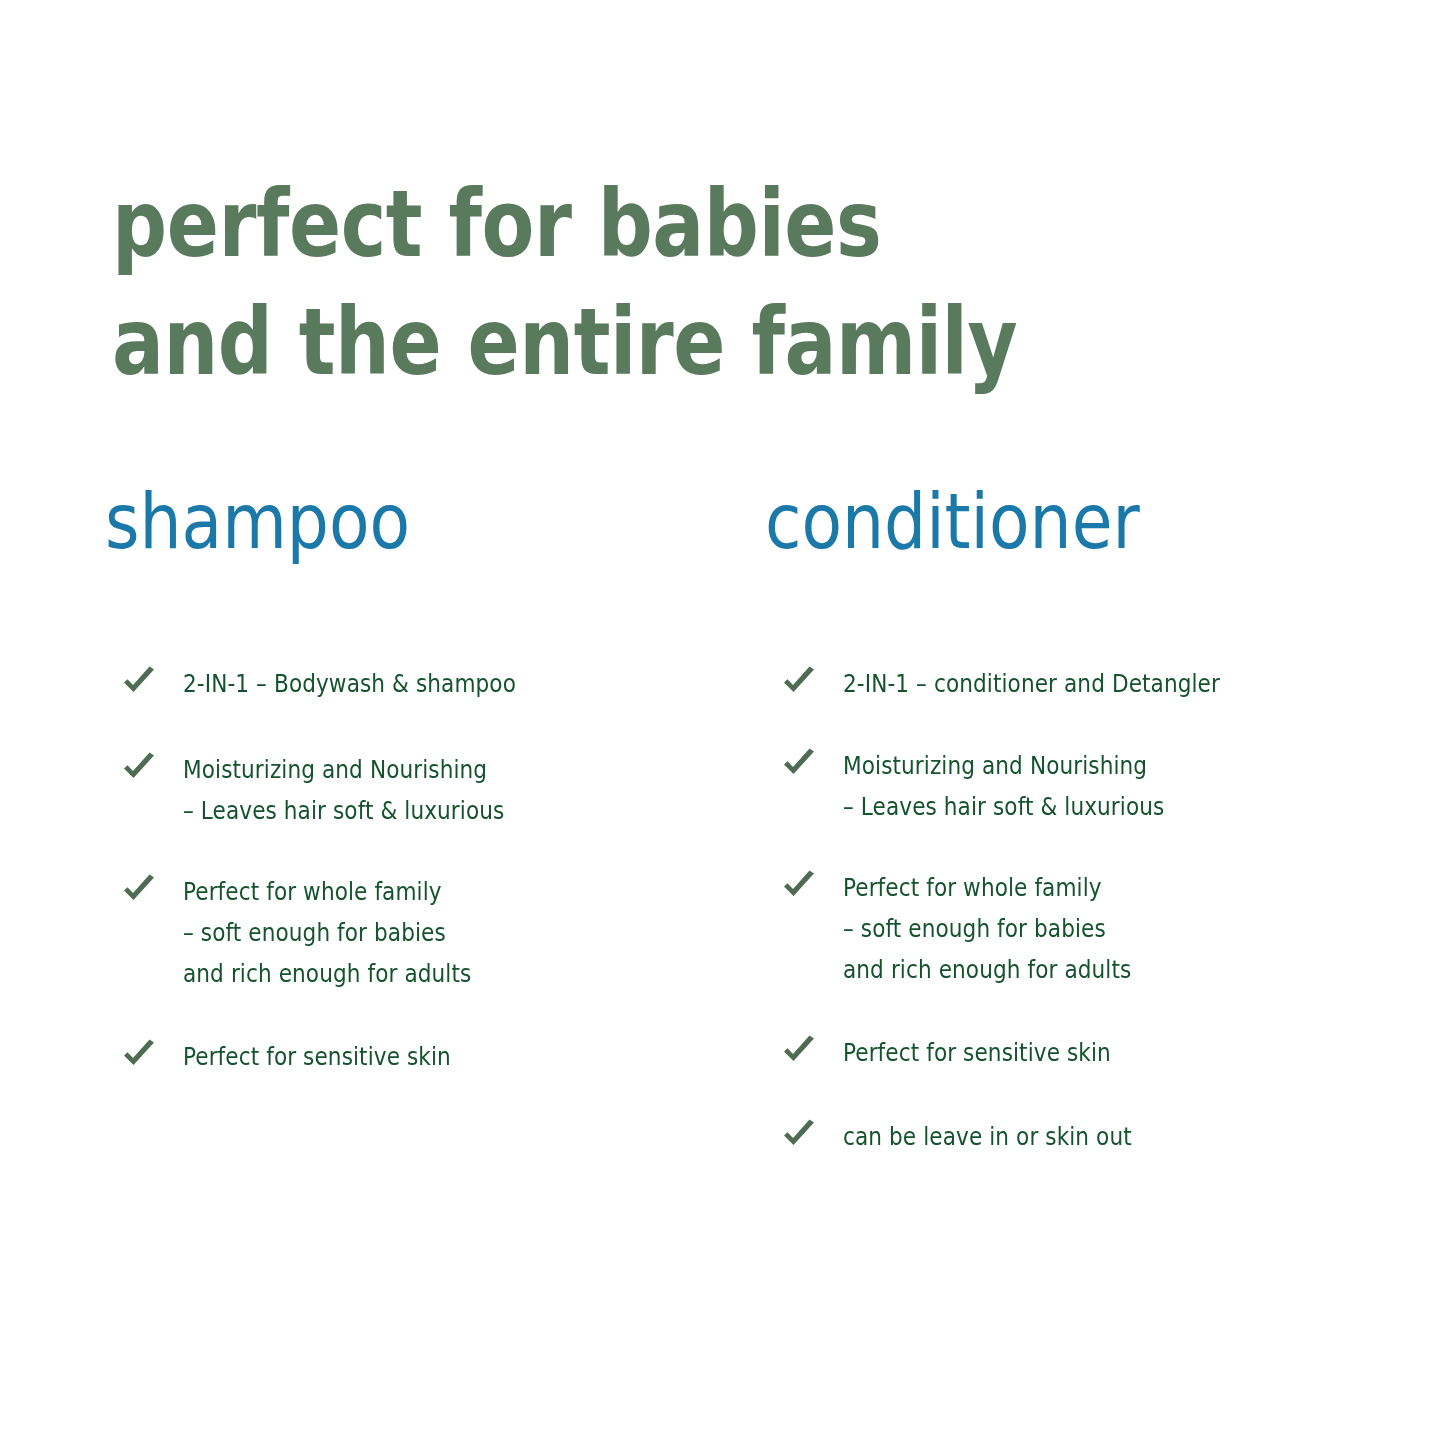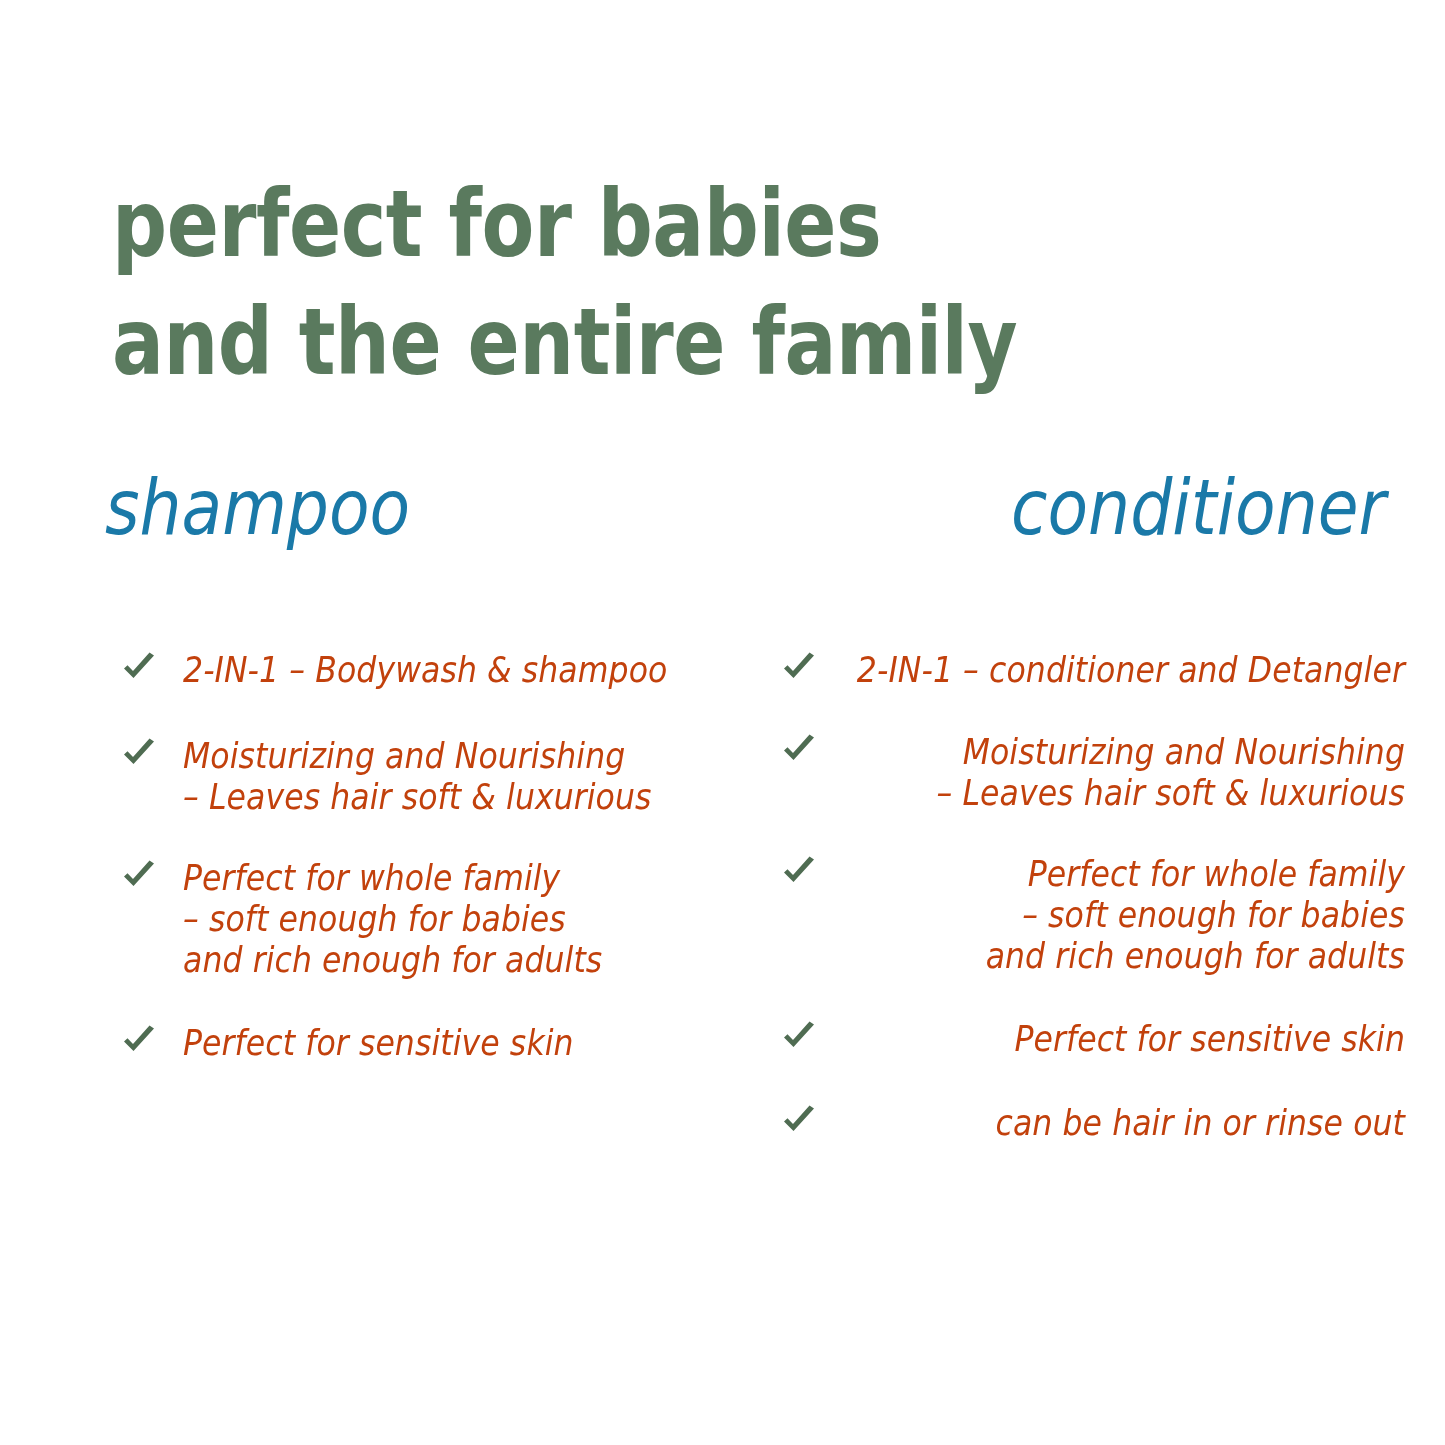--- a/index.html
+++ b/index.html
@@ -45,25 +45,24 @@
 
   
   .columns {
     position: absolute;
     left: 0;
     top: 466px;
     width: 1445px;
   }
   .column {
     position: absolute;
-    top: 2px;
-    font-style: italic;
+    top: 16px;
   }
   .column.left  { left: 105px;  width: 620px; }
-  .column.right { left: 765px;  width: 640px; text-align: right; }
+  .column.right { left: 765px;  width: 640px; }
 
   .col-title {
     color: #1a79a8;
     font-family: "DejaVu Sans Condensed", "Liberation Sans Narrow", "Liberation Sans", sans-serif;
     font-stretch: condensed;
     font-weight: 400;
     font-size: 76px;
     line-height: 80px;
     letter-spacing: 0px;
     white-space: nowrap;
@@ -93,25 +92,25 @@
     position: absolute;
     left: 17px;
     top: 2px;
     width: 34px;
     height: 30px;
     display: block;
   }
   .check-icon svg { display: block; }
 
   .feature-text {
-    color: #c2410c;
+    color: #14532d;
     font-family: "DejaVu Sans Condensed", "Liberation Sans Narrow", "Liberation Sans", sans-serif;
     font-stretch: condensed;
     font-weight: 400;
-    font-size: 35px;
+    font-size: 24px;
     line-height: 41px;
     letter-spacing: 0.1px;
     white-space: pre-line;
     transform: scaleX(0.99);
     transform-origin: left top;
   }
 
   
   .left  .feature-list .feature-item:nth-child(1) { margin-bottom: 42px; }
   .left  .feature-list .feature-item:nth-child(2) { margin-bottom: 40px; }
@@ -223,20 +222,20 @@
           </span>
           <span class="feature-text">Perfect for sensitive skin</span>
         </li>
 
         <li class="feature-item">
           <span class="check-icon">
             <svg width="34" height="30" viewBox="0 0 34 30" xmlns="http://www.w3.org/2000/svg">
               <path d="M2 16.5 L11.5 26 L32 3.5 L27.5 0.5 L11 19 L5.5 13.2 Z" fill="#4f6c52"></path>
             </svg>
           </span>
-          <span class="feature-text">can be hair in or rinse out</span>
+          <span class="feature-text">can be leave in or skin out</span>
         </li>
 
       </ul>
     </section>
 
   </div>
 </div>
 
 </body></html>

